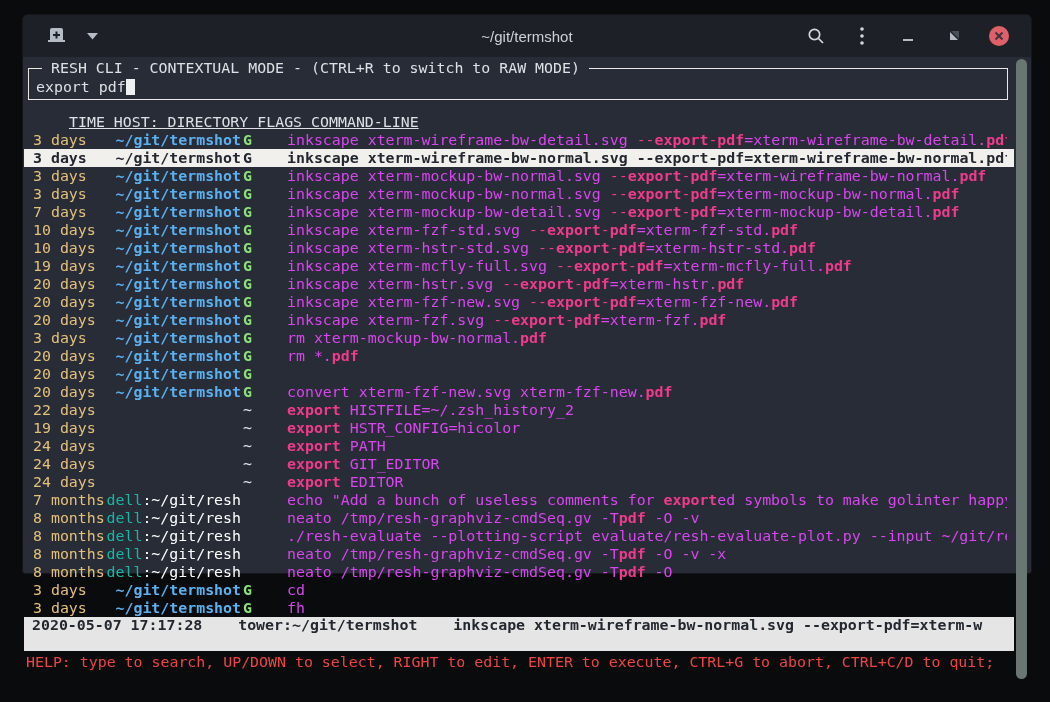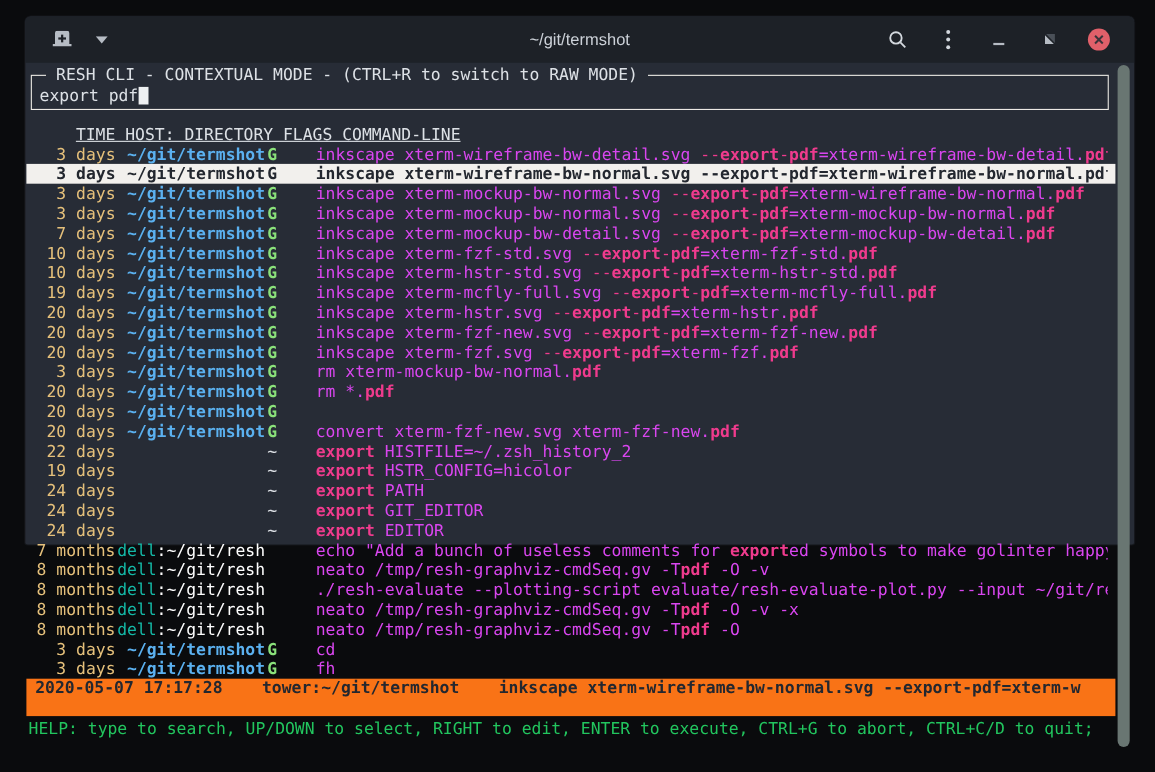--- a/index.html
+++ b/index.html
@@ -1,49 +1,49 @@
 <!DOCTYPE html>
 <html><head>
 <meta charset="utf-8">
 <style>
   html,body{margin:0;padding:0;background:#0a0b0d;width:1050px;height:702px;overflow:hidden;}
-  .window{position:absolute;left:23px;top:15px;width:1008px;height:480px;background:#272c36;border-radius:5px 5px 2px 2px;box-shadow:0 0 0 1px #14161a;}
+  .window{position:absolute;left:23px;top:15px;width:1008px;height:558px;background:#272c36;border-radius:5px 5px 2px 2px;box-shadow:0 0 0 1px #14161a;}
   
   .titlebar{position:relative;height:42px;background:#1d2127;border-radius:5px 5px 0 0;display:flex;align-items:center;font-family:"Liberation Sans",sans-serif;}
   .tb-left{display:flex;align-items:center;gap:14px;padding-left:22px;}
   .tb-title{position:absolute;left:0;right:0;text-align:center;color:#ccd1d8;font-size:15px;pointer-events:none;}
   .tb-right{margin-left:auto;display:flex;align-items:center;gap:24px;padding-right:22px;}
   .tb-btn{display:flex;align-items:center;justify-content:center;width:22px;height:22px;}
   .close-btn{width:20px;height:20px;border-radius:50%;background:#e0606a;display:flex;align-items:center;justify-content:center;}
   
   .term{position:relative;height:624px;font-family:"DejaVu Sans Mono","Liberation Mono",monospace;font-size:14.9px;line-height:18px;color:#dde1e6;overflow:hidden;}
   .searchbox{position:absolute;top:2px;left:5px;width:980px;height:41px;margin:0;border:1px solid #ece9e4;padding:0 0 0 3px;box-sizing:border-box;}
   .searchbox legend{margin-left:10px;padding:0 9px;color:#dde1e6;white-space:pre;}
   .query-line{padding:1px 0 0 4px;white-space:pre;}
   .cursor{display:inline-block;width:9px;height:16px;background:#eef0f2;vertical-align:-3px;}
   .tbl-header{position:absolute;top:56px;left:10px;padding-left:36px;white-space:pre;}
   .tbl-header span{text-decoration:underline;}
   .rows{position:absolute;top:74px;left:1px;width:990px;}
   .row{display:flex;height:18px;padding-left:9px;width:990px;box-sizing:border-box;white-space:pre;}
   .row.sel{background:#f2f0ed;}
   .row.sel span{color:#23272f !important;font-weight:700;}
-  .c-time{flex:none;width:72px;text-align:right;color:#e5c07b;}
+  .c-time{flex:none;width:72px;color:#e5c07b;}
   .c-dir{flex:none;width:136px;text-align:right;}
   .c-flag{flex:none;width:18px;padding-left:2px;}
   .c-cmd{flex:none;margin-left:26px;width:720px;overflow:hidden;white-space:pre;}
   .dir-local{color:#5bb1f0;font-weight:700;}
   .dir-plain{color:#ffffff;}
   .host-remote{color:#14b8a6;}
   .flag-git{color:#8ae17a;font-weight:700;}
   .flag-plain{color:#dde1e6;}
   .seg-plain{color:#d946ef;}
   .seg-match{color:#ef3b8d;font-weight:700;}
   .seg-pink{color:#ef3b8d;}
-  .detail{position:absolute;top:560px;left:1px;width:990px;height:34px;background:#f97316;color:#23272f;font-weight:700;padding-left:8px;box-sizing:border-box;white-space:pre;line-height:17px;}
-  .help{position:absolute;top:596px;left:3px;white-space:pre;color:#22c55e;}
+  .detail{position:absolute;top:560px;left:1px;width:990px;height:34px;background:#e5e5e5;color:#23272f;font-weight:700;padding-left:8px;box-sizing:border-box;white-space:pre;line-height:17px;}
+  .help{position:absolute;top:596px;left:3px;white-space:pre;color:#ef4444;}
   .scrollbar{position:absolute;right:4px;top:2px;width:11px;height:620px;background:#697672;border-radius:6px;}
 </style>
 </head>
 <body>
 
 <div class="window">
 
   <div class="titlebar">
     <div class="tb-left">
       <div class="tb-btn">

